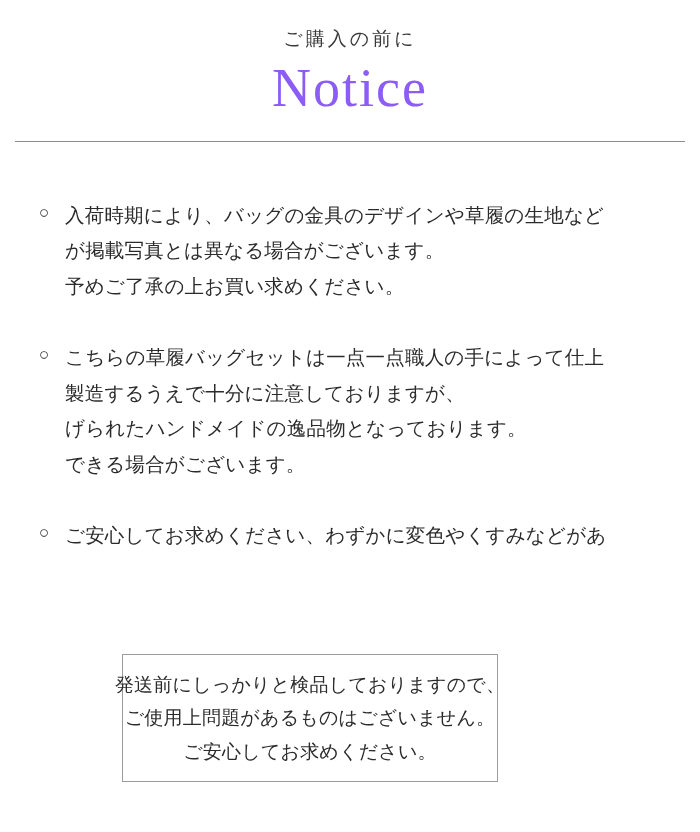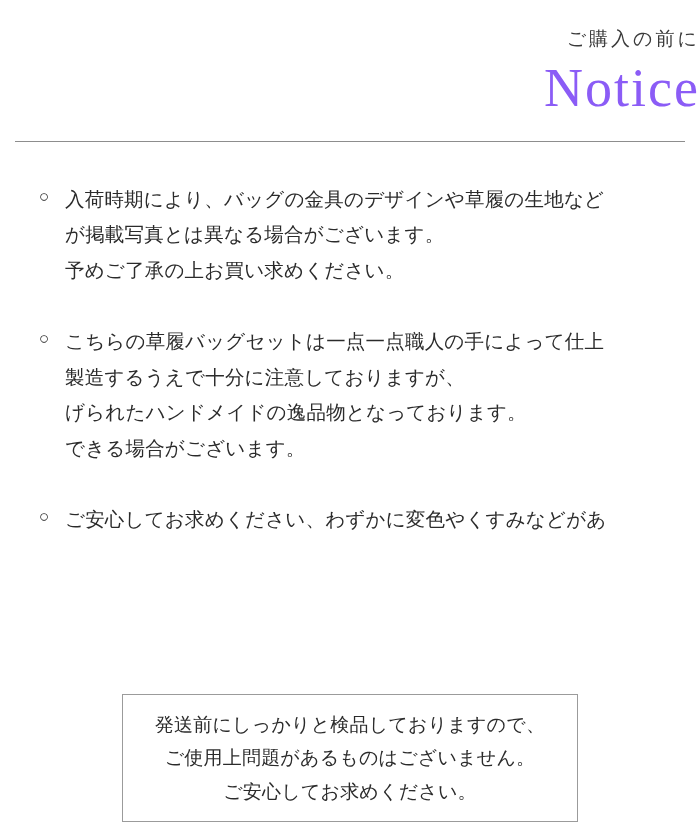--- a/index.html
+++ b/index.html
@@ -18,21 +18,21 @@
   .page {
     width: 700px;
     height: 832px;
     box-sizing: border-box;
     position: relative;
   }
 
   
   .header {
     padding-top: 26px;
-    text-align: right;
+    text-align: center;
   }
   .header-kicker {
     font-family: "Liberation Serif", serif;
     font-size: 19px;
     letter-spacing: 3px;
     color: #3a3a3a;
     line-height: 1.4;
   }
   .header-title {
     font-family: "Liberation Serif", serif;
@@ -45,21 +45,21 @@
   }
   .header-rule {
     margin: 22px auto 0 auto;
     width: 670px;
     height: 1px;
     background: #8d8d8d;
   }
 
   
   .notes {
-    margin: 0 auto;
+    margin: 16px auto;
     padding-top: 40px;
     width: 622px;
   }
   .note {
     display: block;
     margin-bottom: 36px;
   }
   .note-line {
     font-family: "Liberation Sans", sans-serif;
     font-size: 19.5px;
@@ -80,29 +80,28 @@
     font-size: 17px;
     color: #2b2b2b;
     vertical-align: top;
   }
 
   
   .footer-box {
     position: absolute;
     left: 122px;
     top: 654px;
-    width: 456px;
+    width: 376px;
     height: 128px;
     border: 1px solid #9b9b9b;
     box-sizing: border-box;
     display: flex;
     flex-direction: column;
     align-items: center;
     justify-content: center;
-    margin-top: 40px;
   }
   .footer-line {
     font-family: "Liberation Sans", sans-serif;
     font-size: 19px;
     line-height: 1.75;
     color: #2b2b2b;
     letter-spacing: 0.2px;
     white-space: nowrap;
   }
 </style>

